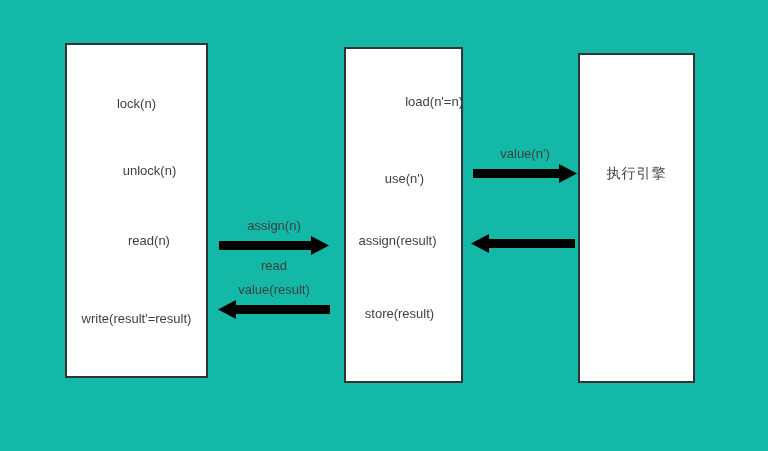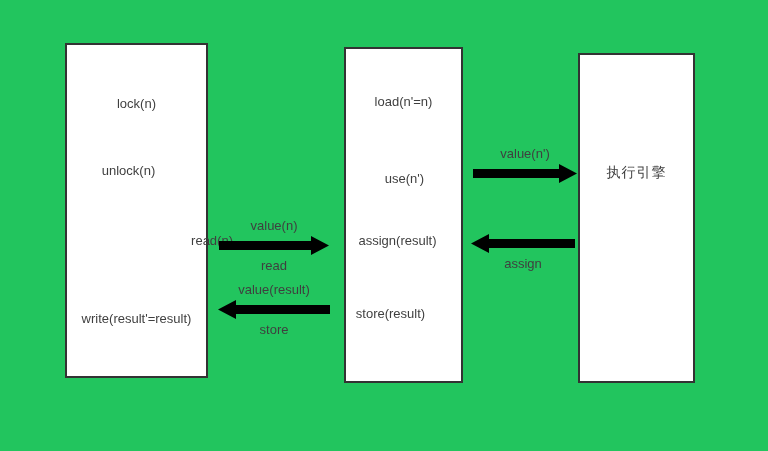--- a/index.html
+++ b/index.html
@@ -8,41 +8,41 @@
     background: #ffffff;
   }
   body {
     font-family: "Liberation Sans", "DejaVu Sans", sans-serif;
     color: #3b3b3b;
   }
   #canvas {
     position: relative;
     width: 768px;
     height: 451px;
-    background: #22c55e;
+    background: #14b8a6;
     overflow: hidden;
   }
   .box {
     position: absolute;
     border: 2px solid #333333;
     background: #ffffff;
     box-sizing: border-box;
   }
   .box-label {
     position: absolute;
     left: 0;
     width: 100%;
     text-align: center;
     font-size: 13px;
     line-height: 16px;
     color: #3f3f3f;
     white-space: nowrap;
   }
   .cjk-label {
-    font-family: Liberation Serif, serif;
+    font-family: Liberation Sans, sans-serif;
     font-size: 14px;
     letter-spacing: 1px;
   }
   .arrow-text {
     position: absolute;
     text-align: center;
     font-size: 13px;
     line-height: 15px;
     color: #3f3f3f;
     white-space: nowrap;
@@ -52,35 +52,35 @@
   .arrow-text.above { bottom: 100%; margin-bottom: 3px; }
   .arrow-text.below { top: 100%; margin-top: 3px; }
   .arrow-group { position: absolute; }
 </style>
 </head>
 <body>
 
 <div id="canvas">
     <div class="box" style="left: 65px; top: 43px; width: 143px; height: 335px;"></div>
     <div class="box-label" style="top: 96px; left: 65px; width: 143px; position: absolute;">lock(n)</div>
-    <div class="box-label" style="top: 163px; left: 65px; width: 127px; position: absolute;">unlock(n)</div>
-    <div class="box-label" style="top: 233px; left: 65px; width: 168px; position: absolute; text-align: right;">read(n)</div>
+    <div class="box-label" style="top: 163px; left: 65px; width: 127px; position: absolute; padding-left: 21px;">unlock(n)</div>
+    <div class="box-label" style="top: 233px; left: 65px; width: 168px; position: absolute;">read(n)</div>
     <div class="box-label" style="top: 311px; left: 65px; width: 143px; position: absolute;">write(result'=result)</div>
     <div class="box" style="left: 344px; top: 47px; width: 119px; height: 336px;"></div>
-    <div class="box-label" style="top: 94px; left: 344px; width: 119px; position: absolute;">load(n'=n)</div>
+    <div class="box-label" style="top: 94px; left: 344px; width: 119px; position: absolute; text-align: right;">load(n'=n)</div>
     <div class="box-label" style="top: 156px; left: 344px; width: 121px; position: absolute; margin-top: 15px;">use(n')</div>
     <div class="box-label" style="top: 233px; left: 344px; width: 107px; position: absolute;">assign(result)</div>
-    <div class="box-label" style="top: 306px; left: 340px; width: 101px; position: absolute;">store(result)</div>
+    <div class="box-label" style="top: 306px; left: 349px; width: 101px; position: absolute;">store(result)</div>
     <div class="box" style="left: 578px; top: 53px; width: 117px; height: 330px;"></div>
     <div class="box-label cjk-label" style="top: 165px; left: 578px; width: 117px; position: absolute;">执行引擎</div>
     <div class="arrow-group" style="left: 219px; top: 236px; width: 110px; height: 19px;"><svg width="110" height="19" viewBox="0 0 110 19">
         <polygon points="0,5 92,5 92,0 110,9.5 92,19 92,14 0,14"></polygon>
-      </svg><div class="arrow-text above">value(n)</div><div class="arrow-text below">read</div></div>
+      </svg><div class="arrow-text above">assign(n)</div><div class="arrow-text below">read</div></div>
     <div class="arrow-group" style="left: 218px; top: 300px; width: 112px; height: 19px;"><svg width="112" height="19" viewBox="0 0 112 19">
         <polygon points="112,5 18,5 18,0 0,9.5 18,19 18,14 112,14"></polygon>
-      </svg><div class="arrow-text above">value(result)</div><div class="arrow-text below">store</div></div>
+      </svg><div class="arrow-text above">value(result)</div></div>
     <div class="arrow-group" style="left: 473px; top: 164px; width: 104px; height: 19px;"><svg width="104" height="19" viewBox="0 0 104 19">
         <polygon points="0,5 86,5 86,0 104,9.5 86,19 86,14 0,14"></polygon>
       </svg><div class="arrow-text above">value(n')</div></div>
     <div class="arrow-group" style="left: 471px; top: 234px; width: 104px; height: 19px;"><svg width="104" height="19" viewBox="0 0 104 19">
         <polygon points="104,5 18,5 18,0 0,9.5 18,19 18,14 104,14"></polygon>
-      </svg><div class="arrow-text below">assign</div></div>
+      </svg></div>
   </div>
 
 </body></html>

